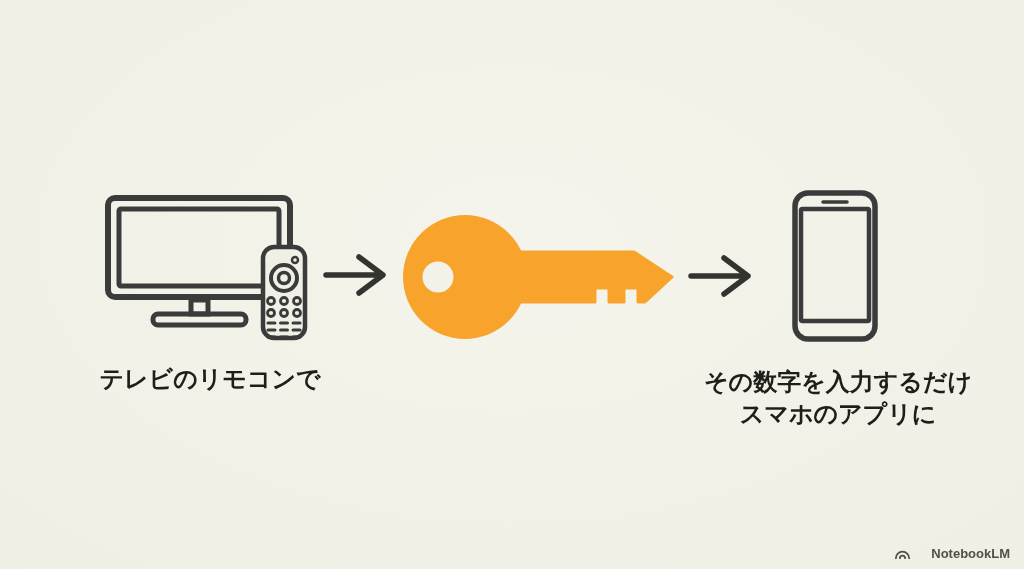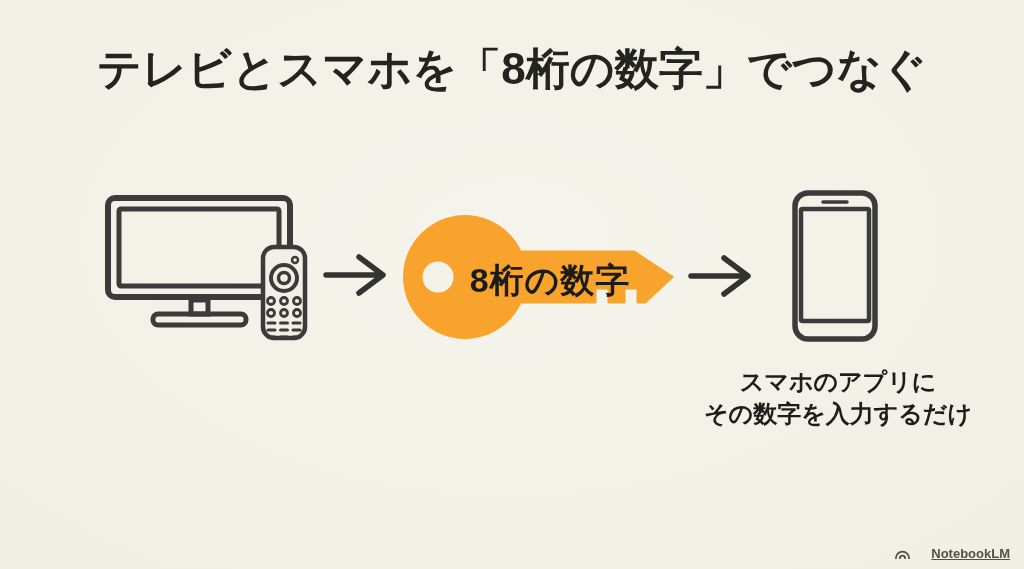--- a/index.html
+++ b/index.html
@@ -37,30 +37,28 @@
     color: #1b1b18;
     letter-spacing: 1px;
   }
   .footer {
     position: absolute;
     right: 14px; bottom: 8px;
     display: flex; align-items: center; gap: 20px;
     color: #51504a;
     font-size: 13px;
     font-weight: 700;
-    text-decoration: underline;
   }
   svg { display: block; }
 </style>
 </head>
 <body>
 
 <div class="stage">
 
-  <div class="title">テレビとスマホを「8桁の数字」でつなぐ</div>
 
   <svg class="abs" style="left:100px; top:190px;" width="212" height="155" viewBox="0 0 212 155">
     <g fill="none" stroke="#3b3b3b">
 
       <rect x="8" y="8" width="182" height="99" rx="7" stroke-width="6"></rect>
 
       <rect x="19" y="19" width="160" height="77" rx="2" stroke-width="5"></rect>
 
       <rect x="91" y="110" width="17" height="14" stroke-width="5"></rect>
 
@@ -92,40 +90,40 @@
 
   <svg class="abs" style="left:322px; top:253px;" width="70" height="44" viewBox="0 0 70 44">
     <path d="M4 22 H58 M37 4 L61 22 L37 40" fill="none" stroke="#333330" stroke-width="5.5" stroke-linecap="round" stroke-linejoin="round"></path>
   </svg>
 
   <svg class="abs" style="left:398px; top:210px;" width="280" height="134" viewBox="0 0 280 134">
     <circle cx="67" cy="67" r="62" fill="#f8a42c"></circle>
     <path d="M110 42 H236 L274 67 L247 92 H240 V78 H226 V92 H211 V78 H197 V92 H110 Z" fill="#f8a42c" stroke="#f8a42c" stroke-width="3" stroke-linejoin="round"></path>
     <circle cx="40" cy="67" r="15.5" fill="#f3f2e9"></circle>
   </svg>
-  <div class="key-label">8桁の数字</div>
 
   <svg class="abs" style="left:687px; top:254px;" width="70" height="44" viewBox="0 0 70 44">
     <path d="M4 22 H58 M37 4 L61 22 L37 40" fill="none" stroke="#333330" stroke-width="5.5" stroke-linecap="round" stroke-linejoin="round"></path>
   </svg>
 
   <svg class="abs" style="left:790px; top:188px;" width="94" height="158" viewBox="0 0 94 158">
     <g fill="none" stroke="#3b3b3b">
       <rect x="5" y="5" width="80" height="146" rx="13" stroke-width="5.5"></rect>
       <path d="M33 14 H57" stroke-width="3.5" stroke-linecap="round"></path>
       <rect x="11" y="21" width="68" height="112" rx="1.5" stroke-width="4.5"></rect>
     </g>
   </svg>
 
   <div class="caption" style="left:25px; top:363px; width:370px;">
+    <div>テレビのリモコンで</div>
   </div>
 
   <div class="caption" style="left:683px; top:366px; width:310px;">
+    <div>その数字を入力するだけ</div>
     <div>スマホのアプリに</div>
-    <div>その数字を入力するだけ</div>
   </div>
 
   <div class="footer">
     <svg width="17" height="13" viewBox="0 0 18 13">
       <g fill="none" stroke="#51504a" stroke-width="1.9" stroke-linecap="round">
         <path d="M2 11.5 A7 7 0 0 1 16 11.5"></path>
         <path d="M6.2 11.5 A2.8 2.8 0 0 1 11.8 11.5"></path>
       </g>
     </svg>
     <span>NotebookLM</span>

